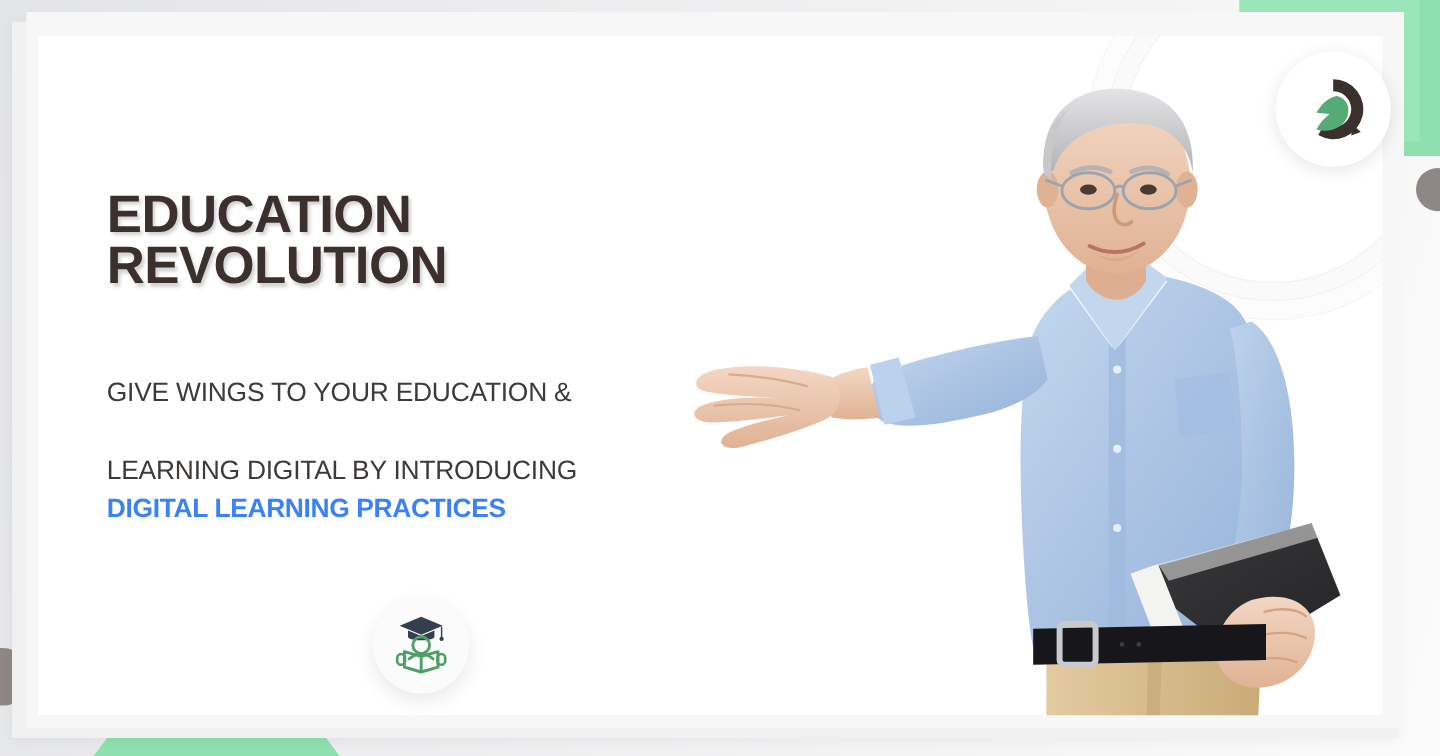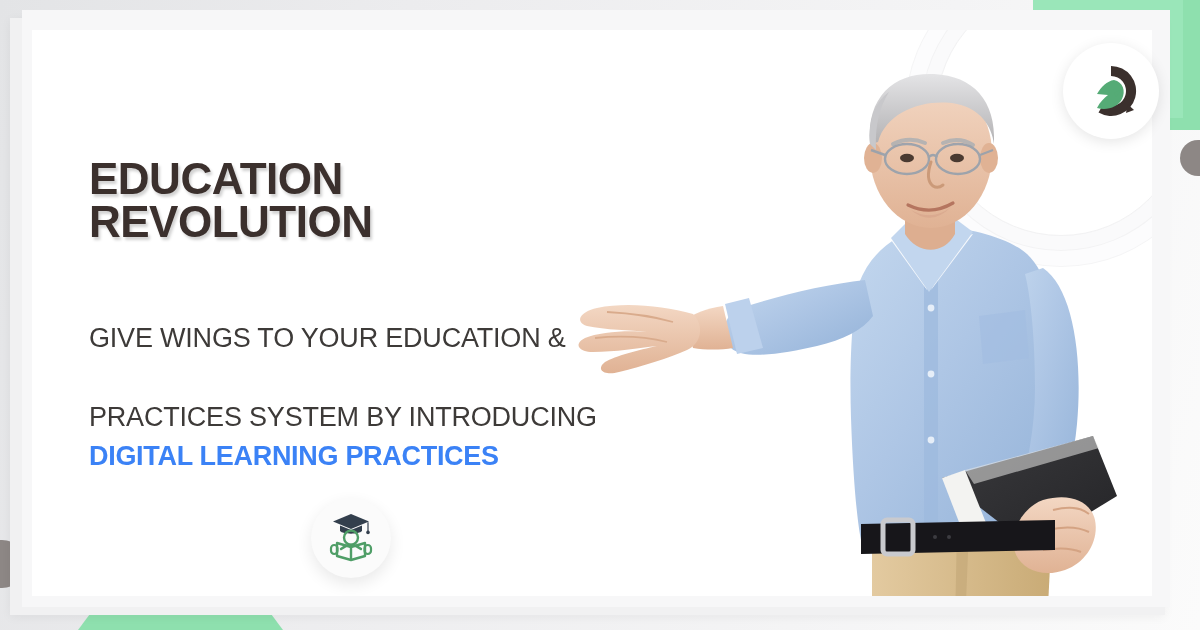--- a/index.html
+++ b/index.html
@@ -137,21 +137,21 @@
     font-weight: bold;
     line-height: 0.97;
     letter-spacing: -0.5px;
     color: #3b302d;
     text-shadow: 2px 3px 3px rgba(0,0,0,0.18);
     white-space: pre-line;
   }
 
   .subhead {
     margin-top: 36px;
-    font-size: 27px;
+    font-size: 22px;
     line-height: 1.46;
     letter-spacing: -0.2px;
     color: #3d3a38;
     white-space: pre-line;
   }
 
   .subhead-accent {
     display: block;
     font-weight: bold;
     color: #3b82f6;
@@ -334,21 +334,21 @@
       <path d="M108 280 q40 -4 72 4" stroke="#d9ab8c" stroke-width="1.8" fill="none"></path>
     </svg>
   </div>
 
   <div class="content">
     <h1 class="headline">EDUCATION
 REVOLUTION</h1>
 
     <div class="subhead">
       <span>GIVE WINGS TO YOUR EDUCATION &amp;</span><br>
-      <span>PRACTICES SYSTEM BY INTRODUCING</span>
+      <span>LEARNING DIGITAL BY INTRODUCING</span>
       <span class="subhead-accent">DIGITAL LEARNING PRACTICES</span>
     </div>
   </div>
 
   <div class="edu-badge">
     <span>
       <svg width="54" height="54" viewBox="0 0 54 54" xmlns="http://www.w3.org/2000/svg">
 
         <g fill="#333f4d">
           <path d="M27 5 L45 12.5 L27 20 L9 12.5 Z"></path>

